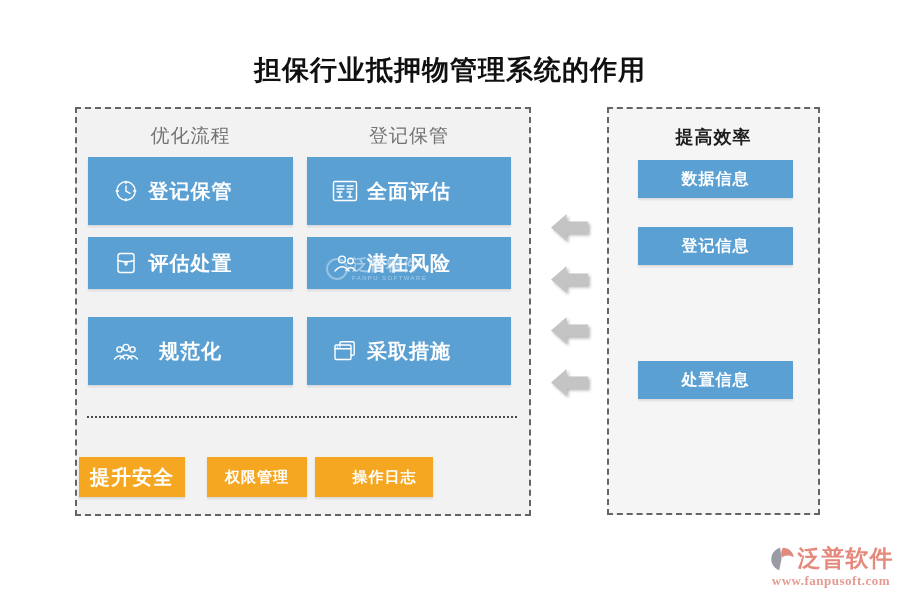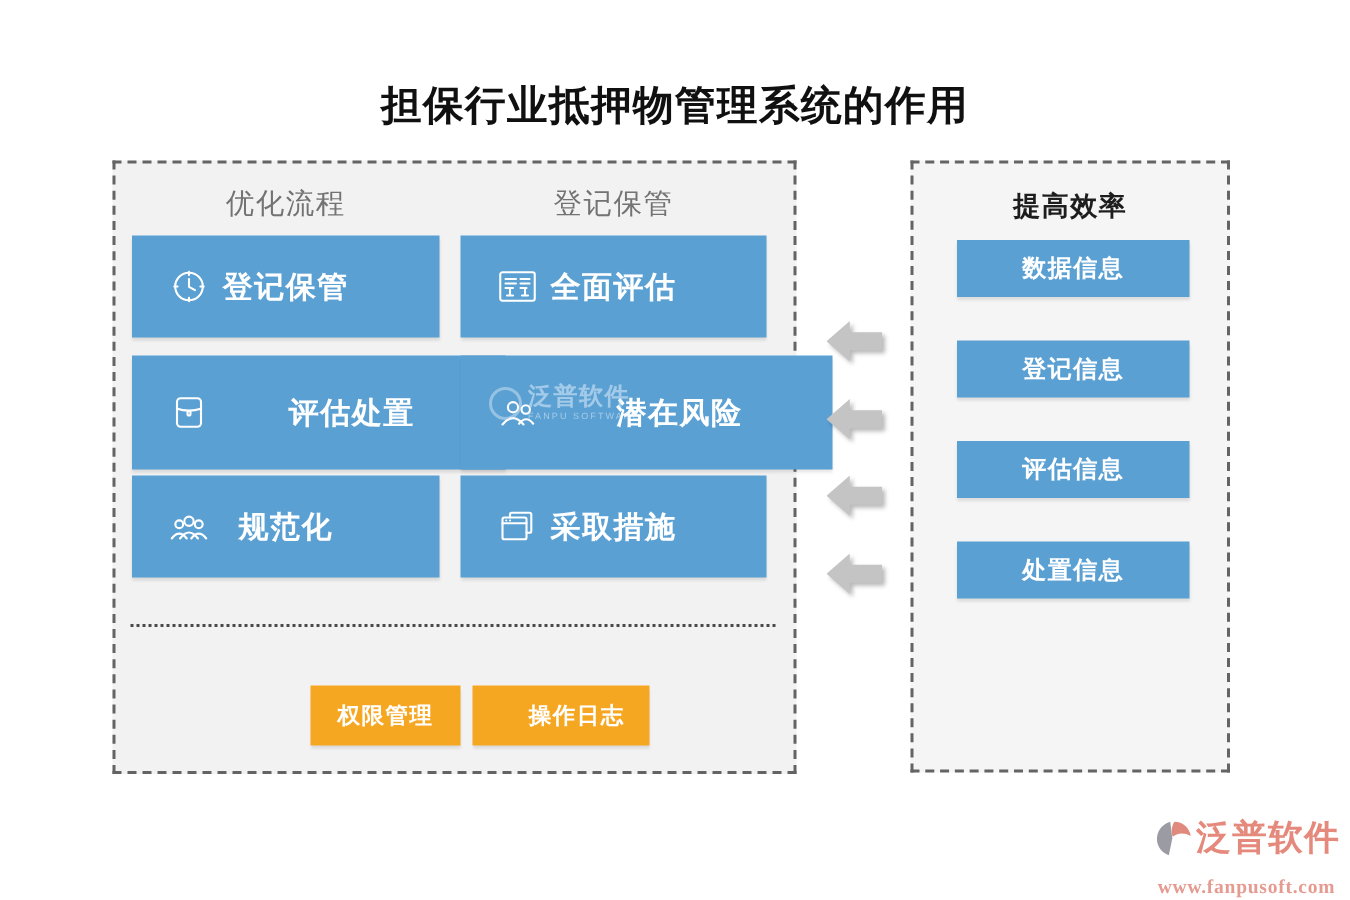--- a/index.html
+++ b/index.html
@@ -26,21 +26,21 @@
   #hdr-right{left:230px;width:204px;}
 
   .bluebtn{
     position:absolute;background:#5ba0d3;color:#ffffff;font-weight:bold;
     font-size:20px;display:flex;align-items:center;justify-content:center;
     letter-spacing:1px;box-shadow:0 2px 2px rgba(0,0,0,0.10);
   }
   .c1{left:11px;width:205px;}
   .c2{left:230px;width:204px;}
   .r1{top:48px;height:68px;}
-  .r2{top:128px;height:76px;padding-left:44px;}
+  .r2{top:128px;height:52px;}
   .r3{top:208px;height:68px;}
   .node-icon{
     position:absolute;left:24px;top:50%;transform:translateY(-50%);
     width:28px;height:28px;display:flex;align-items:center;justify-content:center;
   }
   .node-icon svg{stroke:#ffffff;fill:none;stroke-width:1.4;stroke-linecap:round;stroke-linejoin:round;}
 
   .divider{
     position:absolute;left:10px;right:12px;top:307px;
     border-top:2px dotted #4a4a4a;height:0;
@@ -88,21 +88,21 @@
   .wm-sub{font-size:6px;letter-spacing:1.4px;margin-top:2px;}
 
   .footer{position:absolute;left:766px;top:546px;width:130px;text-align:center;}
   .footer-top{display:flex;align-items:center;justify-content:center;gap:3px;}
   .brand{
     font-family:"Liberation Serif","DejaVu Serif",serif;font-weight:bold;
     font-size:23px;color:#e5897c;letter-spacing:1px;line-height:1.1;
   }
   .url{
     font-family:"Liberation Serif","DejaVu Serif",serif;font-weight:bold;
-    font-size:13px;color:#e59b90;margin-top:11px;letter-spacing:0.5px;cursor:pointer;
+    font-size:13px;color:#e59b90;margin-top:1px;letter-spacing:0.5px;cursor:pointer;
   }
 </style>
 </head>
 <body>
 
 <div class="title">担保行业抵押物管理系统的作用</div>
 
 <div class="panel" id="left-panel">
   <div class="col-header" id="hdr-left">优化流程</div>
   <div class="col-header" id="hdr-right">登记保管</div>
@@ -170,20 +170,21 @@
         <path d="M3 9.8h16"></path>
         <circle cx="5.5" cy="8" r="0.7" fill="#ffffff" stroke="none"></circle>
         <circle cx="8" cy="8" r="0.7" fill="#ffffff" stroke="none"></circle>
       </svg>
     </span>
     <span>采取措施</span>
   </div>
 
   <div class="divider"></div>
 
+  <div class="orange" id="o1">提升安全</div>
   <div class="orange" id="o2">权限管理</div>
   <div class="orange" id="o3">操作日志</div>
 </div>
 
 <div class="arrow-wrap" id="ar1">
     <div class="arrow"></div>
   </div>
 <div class="arrow-wrap" id="ar2">
     <div class="arrow"></div>
   </div>
@@ -191,21 +192,20 @@
     <div class="arrow"></div>
   </div>
 <div class="arrow-wrap" id="ar4">
     <div class="arrow"></div>
   </div>
 
 <div class="panel" id="right-panel">
   <div class="rp-header">提高效率</div>
   <div class="rpbtn" id="rp1">数据信息</div>
   <div class="rpbtn" id="rp2">登记信息</div>
-  <div class="rpbtn" id="rp3">评估信息</div>
   <div class="rpbtn" id="rp4">处置信息</div>
 </div>
 
 <div class="watermark">
   <span class="wm-circle"></span>
   <span class="wm-text">
     <span class="wm-main">泛普软件</span>
     <span class="wm-sub">FANPU SOFTWARE</span>
   </span>
 </div>

